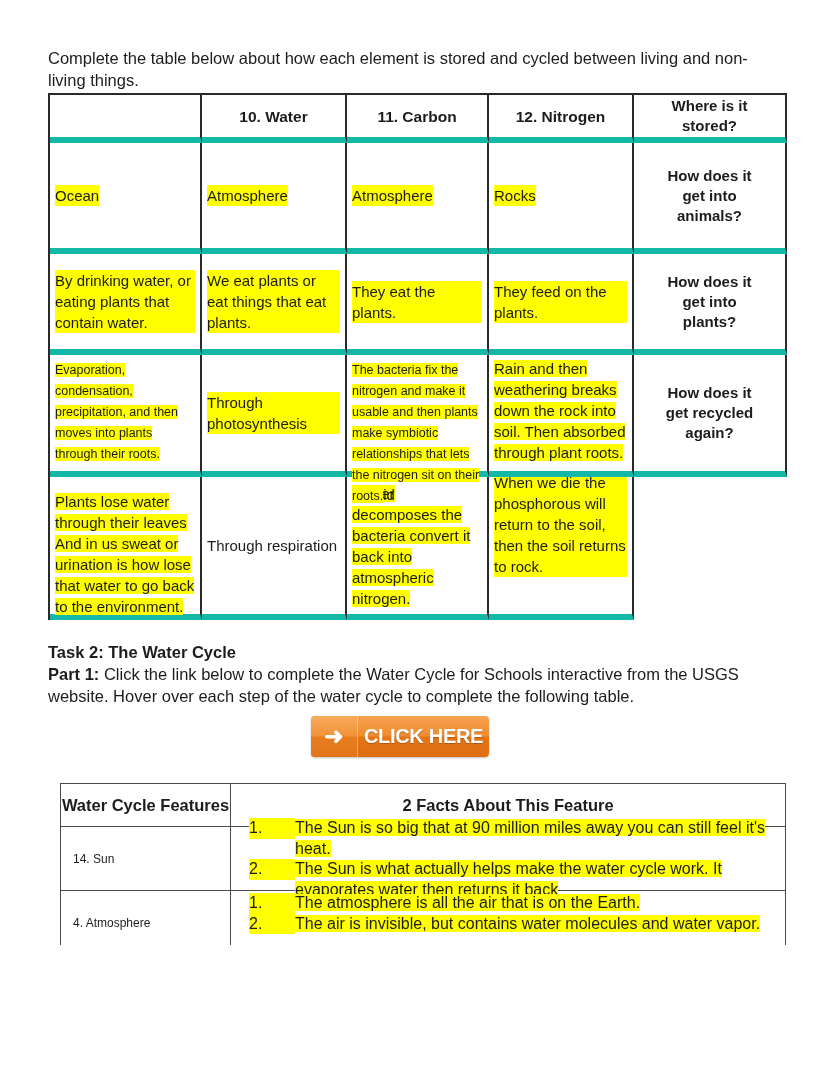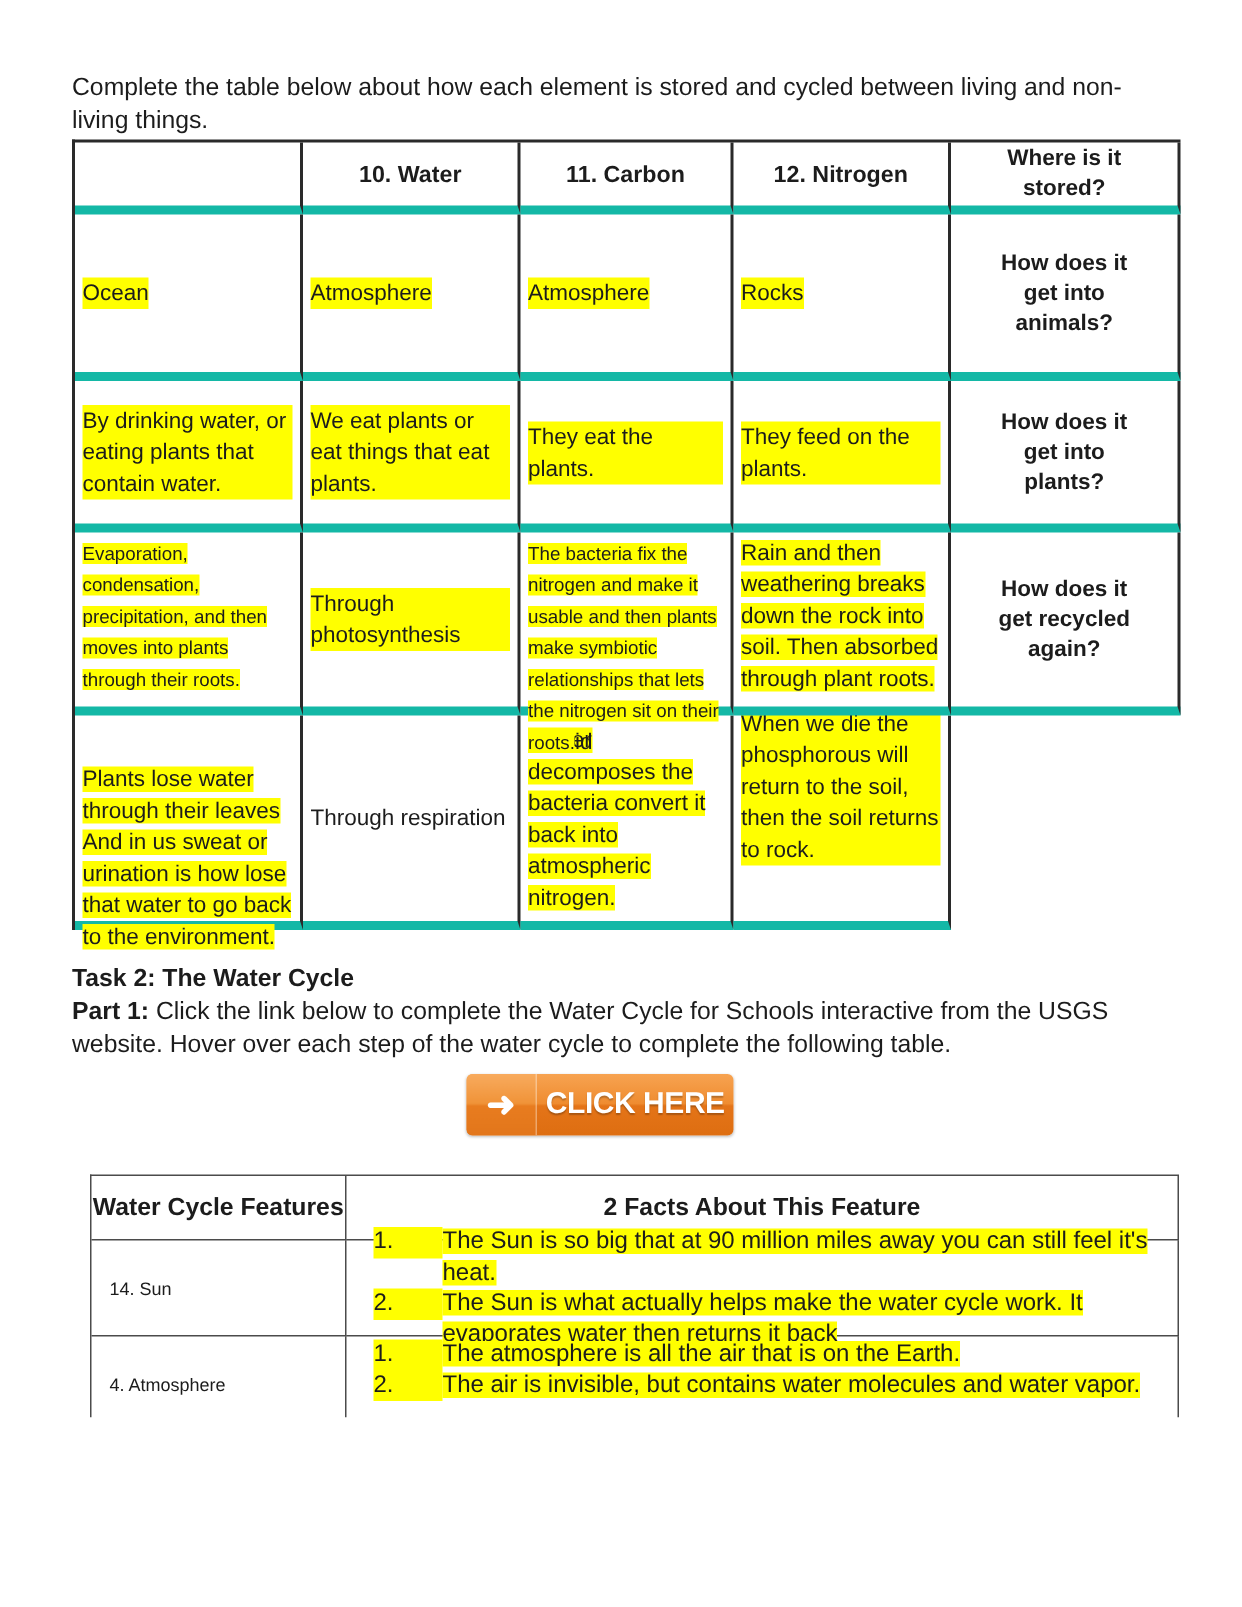--- a/index.html
+++ b/index.html
@@ -18,21 +18,21 @@
       font-weight:bold;font-size:15.5px;line-height:19px;}
   .lbl{display:flex;align-items:center;justify-content:center;text-align:center;
       font-weight:bold;font-size:15px;line-height:20px;padding:0 22px;}
   .cd{padding:3px 5px;font-size:15px;line-height:21px;}
   .vc{display:flex;align-items:center;}
   .hl{background:#ffff00;}
   .sm{font-size:12.5px;line-height:15.5px;}
   .smw{font-size:12.5px;line-height:16.5px;}
   .z2{position:relative;z-index:2;}
   .frag{font-size:15px;background:none;}
-  .pt12{padding-top:32px;}
+  .pt12{padding-top:14px;}
   .pt4{padding-top:6px;}
   .mtneg{margin-top:-8px;display:block;}
 
   
   .t2h{position:absolute;left:48px;top:643px;font-size:16.5px;font-weight:bold;margin:0;}
   .t2p{position:absolute;left:48px;top:664px;width:730px;font-size:16.5px;line-height:21.5px;margin:0;}
   .clickbtn{position:absolute;left:311px;top:716px;width:178px;height:41px;display:flex;
       border-radius:4px;overflow:hidden;cursor:pointer;
       background:linear-gradient(180deg,#f7a351 0%,#ef8c30 48%,#e47418 52%,#de6e11 100%);
       box-shadow:0 1px 2px rgba(0,0,0,0.25);}

